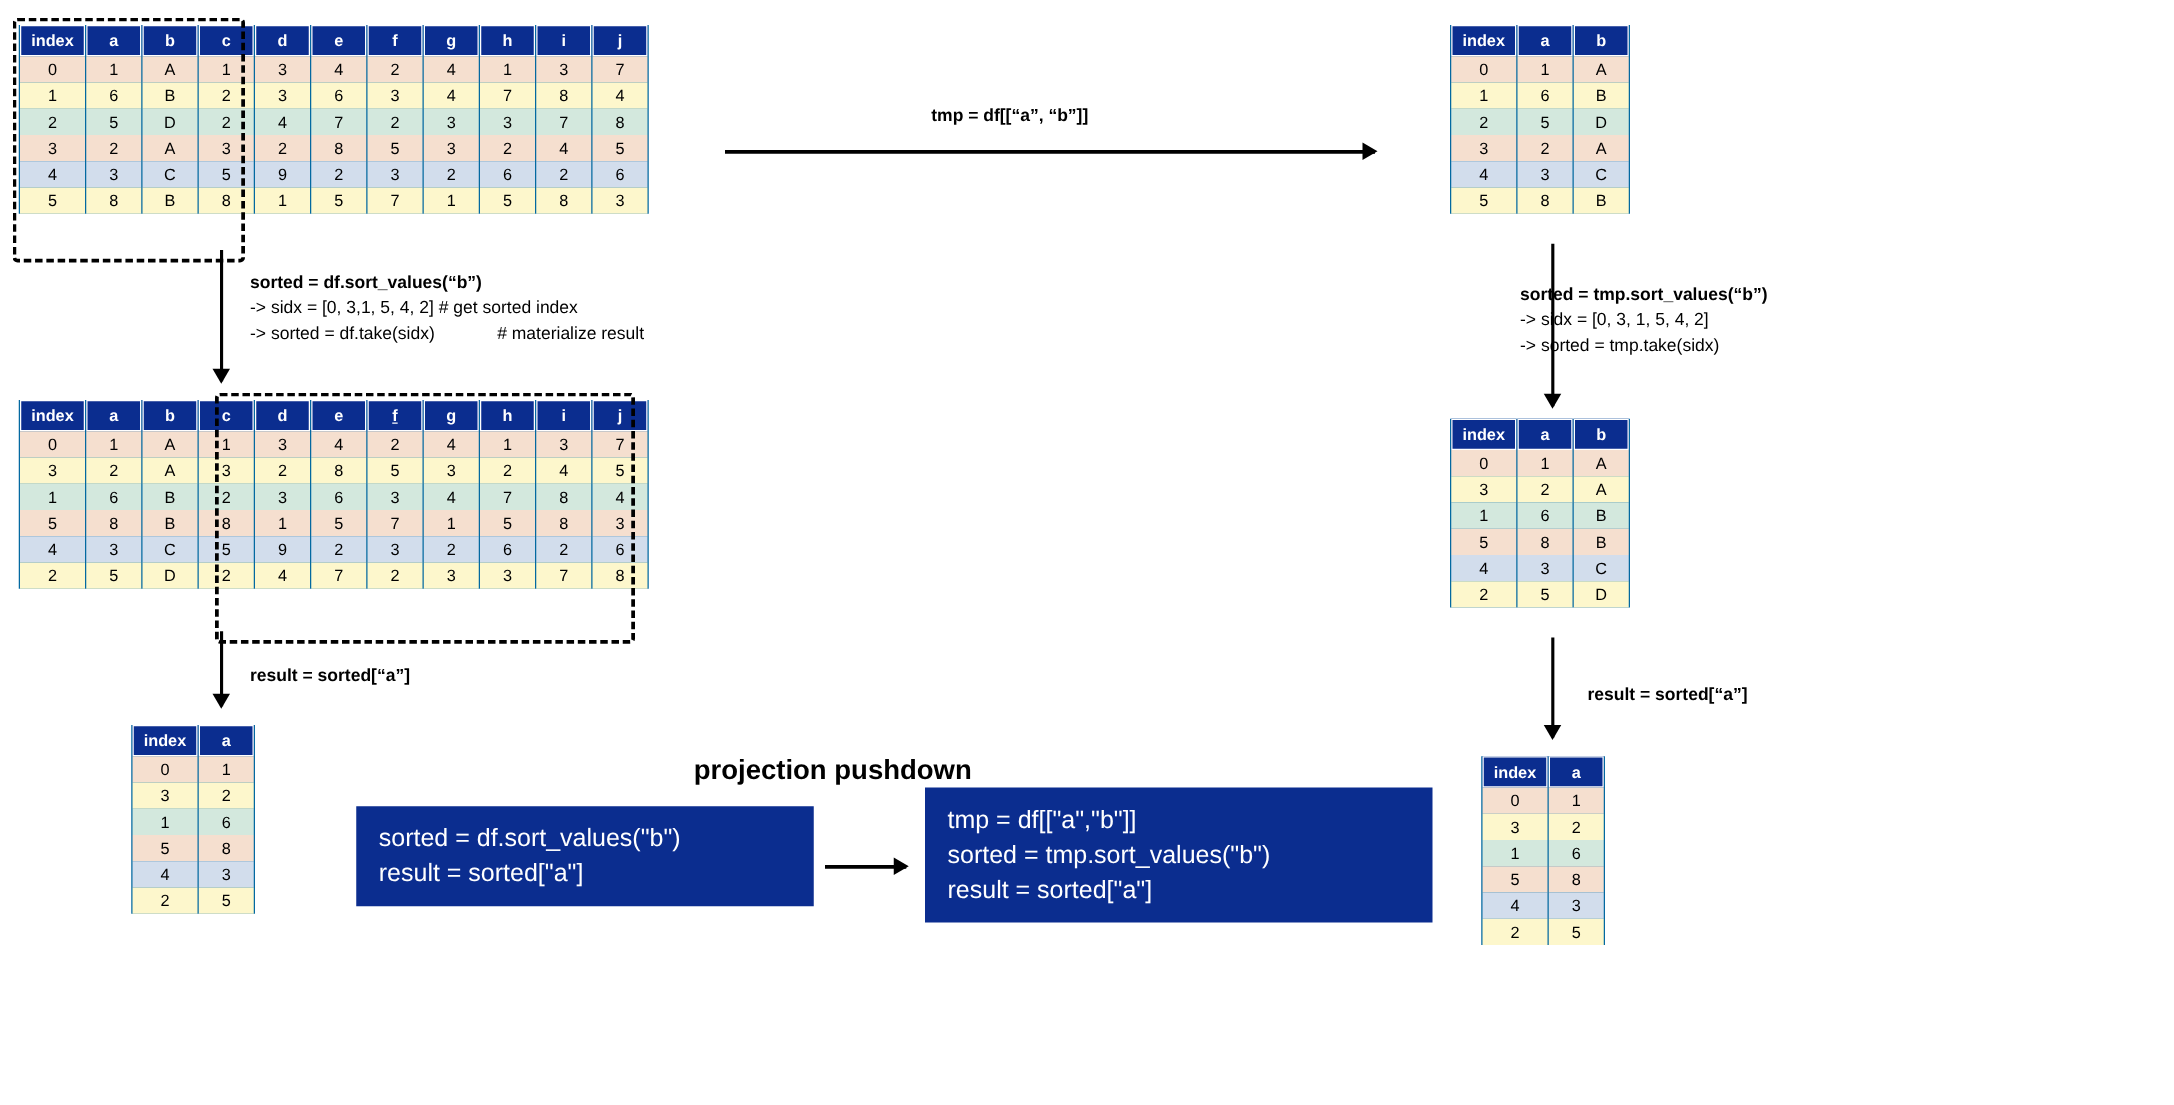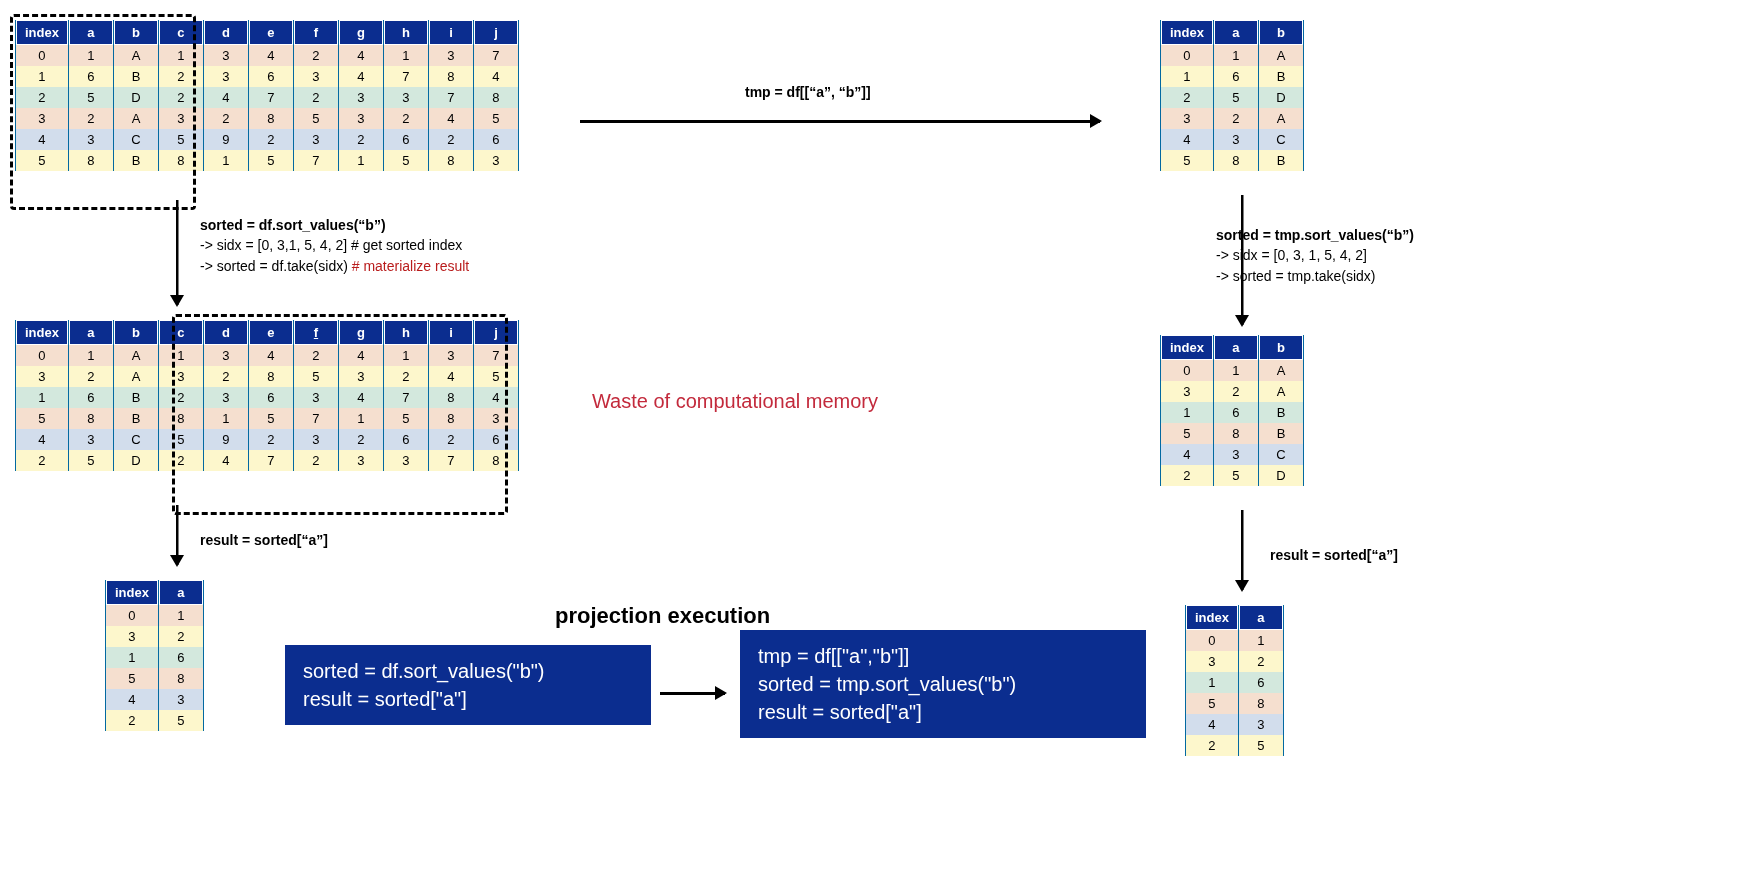--- a/index.html
+++ b/index.html
@@ -70,21 +70,21 @@
     right:-2px; top:50%; transform: translateY(-50%);
     border-top:7px solid transparent;
     border-bottom:7px solid transparent;
     border-left:12px solid #000;
   }
   .anno {
     font-size: 14px;
     line-height: 1.45;
   }
   .anno b { font-weight: bold; text-align: right; }
-  .anno .red { color: #b91c1c; }
+  .anno .red { color: #000000; margin-left: 46px; }
   .big-red {
     color: #c32a3c;
     font-size: 20px;
     text-align: center;
   }
   .headline {
     font-size: 22px;
     font-weight: bold;
   }
   .codebox {
@@ -348,21 +348,20 @@
           <td>3</td>
           <td>7</td>
           <td>8</td>
         </tr>
       </tbody>
     </table>
 </div>
 <div class="dash-box" style="left:172px; top:314px; width:330px; height:195px;"></div>
 
 <div class="abs big-red" style="left:555px; top:390px; width:360px;">
-  <div>Waste of computational memory</div>
 </div>
 
 <div class="arrow-down" style="left:175px; top:505px; height:60px;"></div>
 <div class="abs anno" style="left:200px; top:530px;">
   <b>result = sorted[“a”]</b>
 </div>
 
 <div class="abs" style="left:105px; top:580px;">
   <table class="data">
       <tbody>
@@ -480,21 +479,21 @@
           <td>3</td>
         </tr>
         <tr class="r5">
           <td>2</td>
           <td>5</td>
         </tr>
       </tbody>
     </table>
 </div>
 
-<div class="abs headline" style="left:555px; top:603px;">projection execution</div>
+<div class="abs headline" style="left:555px; top:603px;">projection pushdown</div>
 
 <div class="abs codebox" style="left:285px; top:645px; width:330px;">
   <div>sorted = df.sort_values("b")</div>
   <div>result = sorted["a"]</div>
 </div>
 
 <div class="harrow" style="left:660px; top:692px; width:65px;"></div>
 
 <div class="abs codebox" style="left:740px; top:630px; width:370px;">
   <div>tmp = df[["a","b"]]</div>

